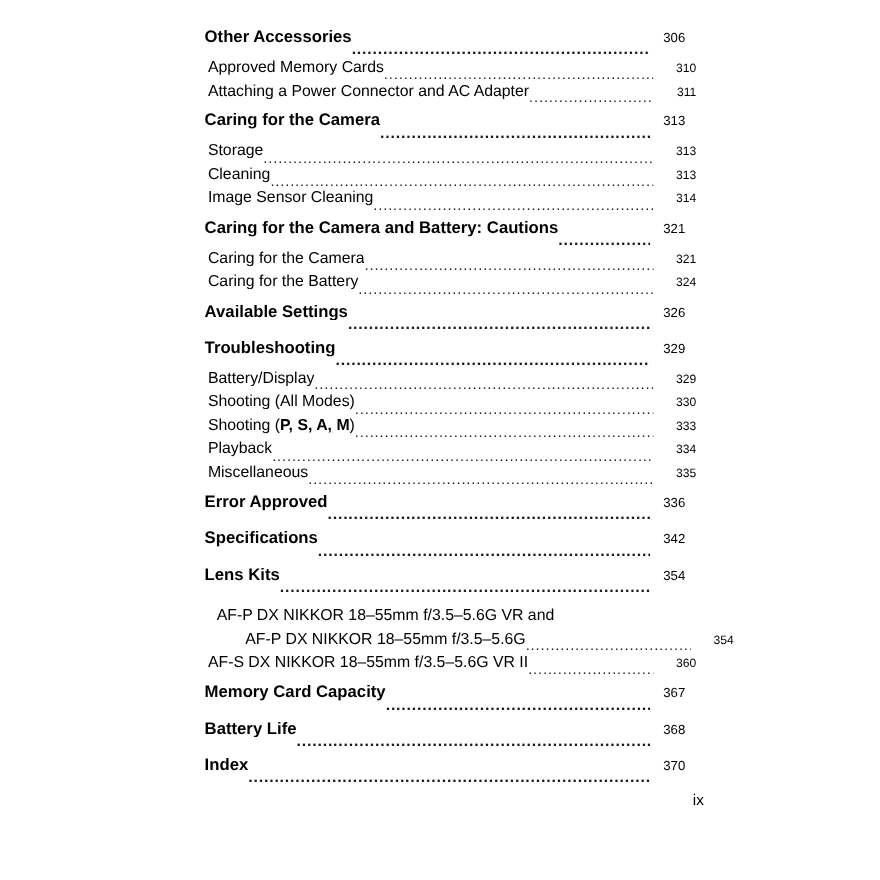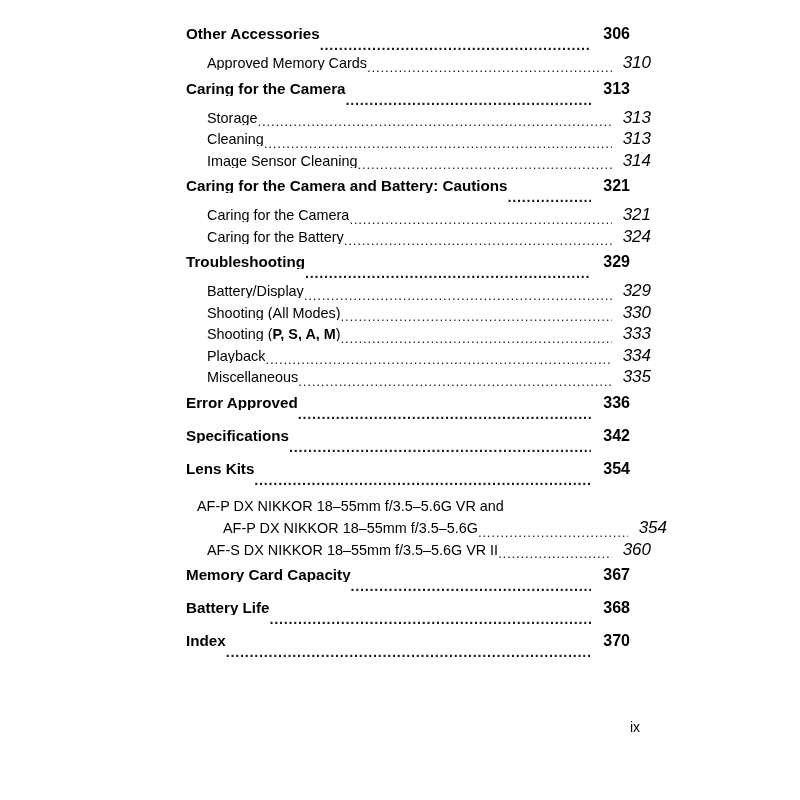--- a/index.html
+++ b/index.html
@@ -72,31 +72,31 @@
     padding-left: 5px;
   }
 
   
   .lvl1 {
     font-weight: bold;
     font-size: 15.2px;
     margin-left: 0px;
     height: 28px;
   }
-  .lvl1 .pg { font-weight: bold; font-size: 16px; }
+  .lvl1 .pg { font-weight: normal; font-size: 12px; text-align: center; }
   .lvl1 .leader::after { font-size: 14.5px; letter-spacing: 0.05em; }
 
   
   .lvl2 {
     font-weight: normal;
     font-size: 14.4px;
-    margin-left: 21px;
+    margin-left: 3px;
     height: 21.5px;
   }
-  .lvl2 .pg { font-weight: normal; font-size: 17px; font-style: italic; }
+  .lvl2 .pg { font-weight: normal; font-size: 11px; }
 
   
   .gap-sm { margin-top: 5px; }
 
   
   .wrapline {
     font-weight: normal;
     font-size: 14.4px;
     margin-left: 11px;
     height: 21.5px;
@@ -128,20 +128,25 @@
     <div class="entry lvl1">
       <span class="title">Other Accessories</span>
       <span class="leader"></span>
       <span class="pg">306</span>
     </div>
     <div class="entry lvl2">
       <span class="title">Approved Memory Cards</span>
       <span class="leader"></span>
       <span class="pg">310</span>
     </div>
+    <div class="entry lvl2">
+      <span class="title">Attaching a Power Connector and AC Adapter</span>
+      <span class="leader"></span>
+      <span class="pg">311</span>
+    </div>
 
     <div class="entry lvl1 gap-sm">
       <span class="title">Caring for the Camera</span>
       <span class="leader"></span>
       <span class="pg">313</span>
     </div>
     <div class="entry lvl2">
       <span class="title">Storage</span>
       <span class="leader"></span>
       <span class="pg">313</span>
@@ -166,20 +171,25 @@
       <span class="title">Caring for the Camera</span>
       <span class="leader"></span>
       <span class="pg">321</span>
     </div>
     <div class="entry lvl2">
       <span class="title">Caring for the Battery</span>
       <span class="leader"></span>
       <span class="pg">324</span>
     </div>
 
+    <div class="entry lvl1 gap-sm">
+      <span class="title">Available Settings</span>
+      <span class="leader"></span>
+      <span class="pg">326</span>
+    </div>
 
     <div class="entry lvl1 gap-sm">
       <span class="title">Troubleshooting</span>
       <span class="leader"></span>
       <span class="pg">329</span>
     </div>
     <div class="entry lvl2">
       <span class="title">Battery/Display</span>
       <span class="leader"></span>
       <span class="pg">329</span>

